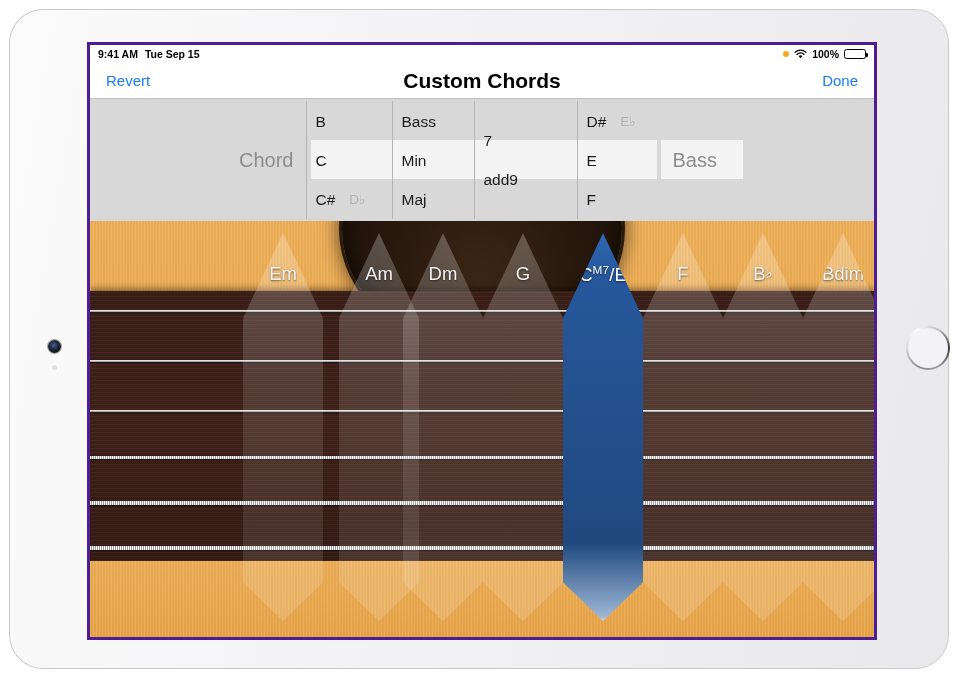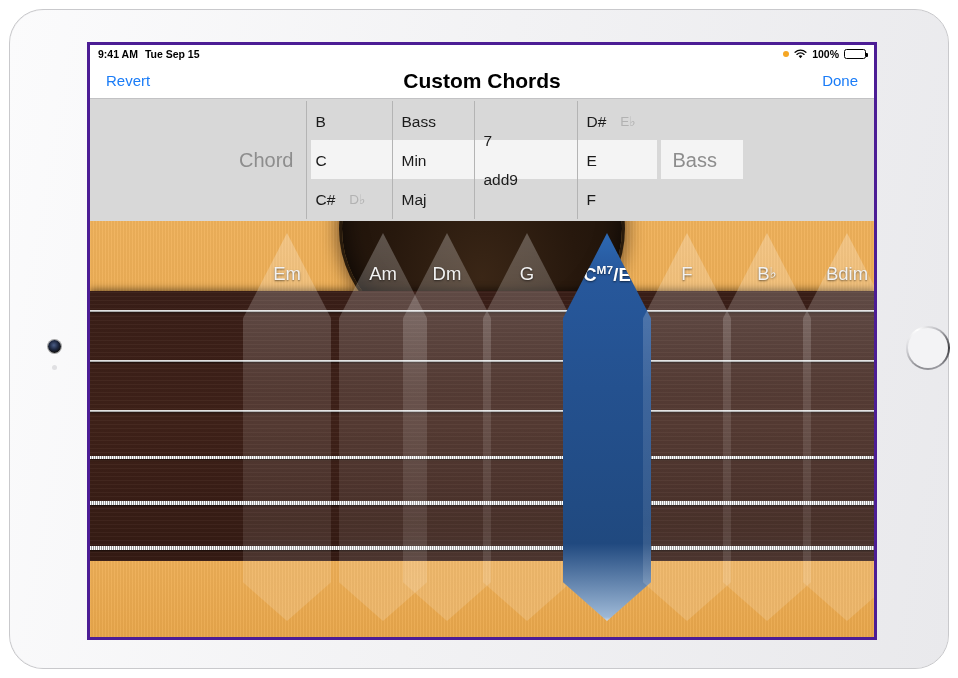--- a/index.html
+++ b/index.html
@@ -234,21 +234,21 @@
       repeating-linear-gradient(90deg,
         #ffffff 0px, #ffffff 1px, #9a9a9a 1px, #9a9a9a 2px),
       linear-gradient(180deg, #efefef, #9d9d9d);
   }
 
   
   #strips { position: absolute; inset: 0; }
   .strip {
     position: absolute;
     top: 12px;
-    width: 88px;
+    width: 80px;
     height: 388px;
     cursor: pointer;
     -webkit-clip-path: polygon(0% 22%, 50% 0%, 100% 22%, 100% 90%, 50% 100%, 0% 90%);
             clip-path: polygon(0% 22%, 50% 0%, 100% 22%, 100% 90%, 50% 100%, 0% 90%);
     background: linear-gradient(180deg,
         rgba(255,255,255,.26) 0%,
         rgba(255,255,255,.20) 14%,
         rgba(255,255,255,.12) 40%,
         rgba(255,255,255,.09) 75%,
         rgba(255,255,255,.16) 100%);
@@ -405,21 +405,21 @@
           </div>
           <div class="strip" style="left: 249px;">
             <div class="strip-label">Am</div>
           </div>
           <div class="strip" style="left: 313px;">
             <div class="strip-label">Dm</div>
           </div>
           <div class="strip" style="left: 393px;">
             <div class="strip-label">G</div>
           </div>
-          <div class="strip selected" style="left: 473px; font-weight: bold;">
+          <div class="strip selected" style="left: 473px;">
             <div class="strip-label">C<sup>M7</sup>/E</div>
           </div>
           <div class="strip" style="left: 553px;">
             <div class="strip-label">F</div>
           </div>
           <div class="strip" style="left: 633px;">
             <div class="strip-label">B<span class="flat">♭</span></div>
           </div>
           <div class="strip" style="left: 713px;">
             <div class="strip-label">Bdim</div>

